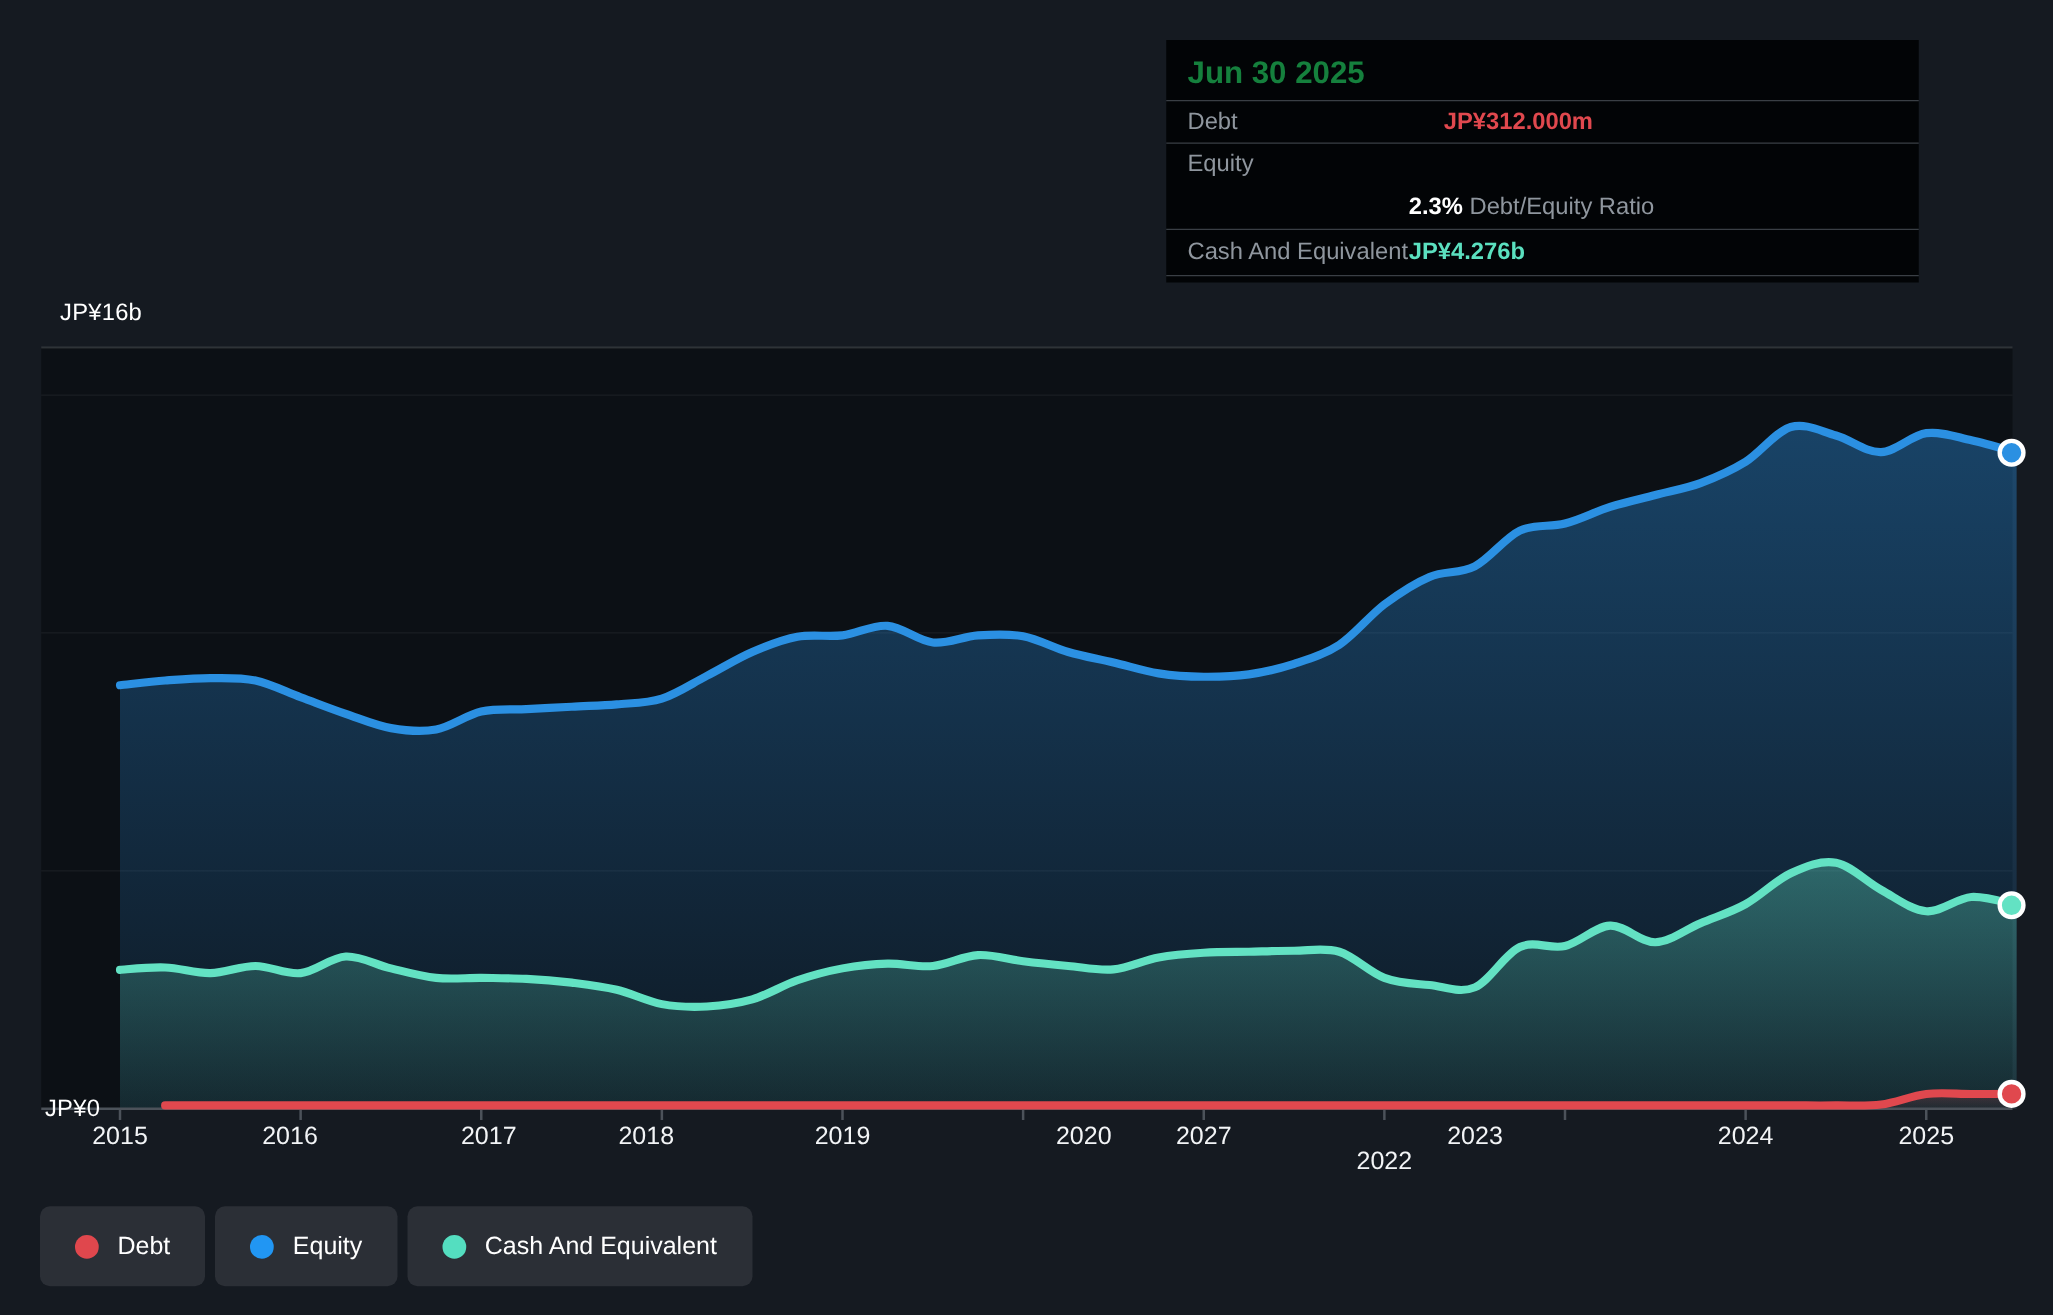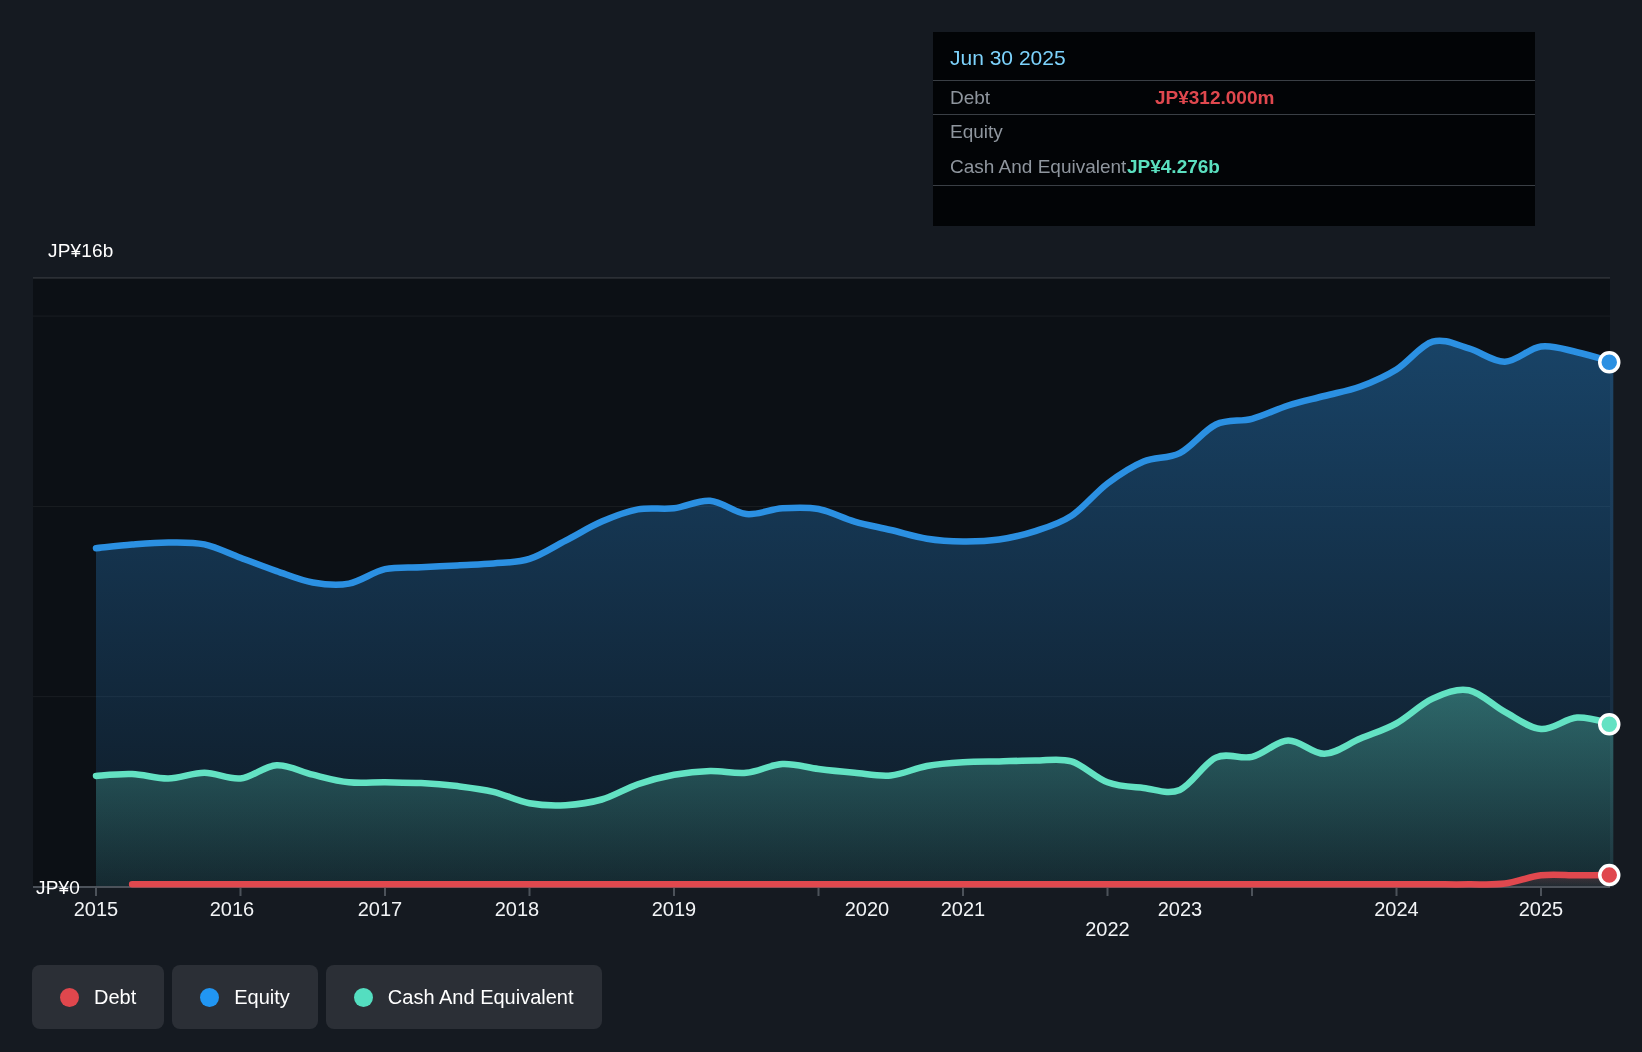--- a/index.html
+++ b/index.html
@@ -24,21 +24,21 @@
     color:#f2f4f6;font-size:20px;font-weight:500;
   }
 
   
   .tooltip{
     position:absolute;left:933px;top:32px;width:602px;height:194px;
     background:#020406;color:#fff;box-sizing:border-box;
   }
   .tt-title{
     height:48px;line-height:52px;padding-left:17px;
-    font-size:21px;font-weight:400;color:#7dd3fc;
+    font-size:25px;font-weight:700;color:#15803d;
     border-bottom:1px solid #3a3f45;
   }
   .tt-row{
     display:grid;grid-template-columns:177px 1fr;
     align-items:center;padding-left:17px;box-sizing:border-box;
     font-size:19px;
   }
   .tt-row .lbl{color:#8f969e;font-weight:400;}
   .tt-row .val{font-weight:700;}
   .tt-row.r-debt{height:34px;border-bottom:1px solid #3a3f45;}
@@ -112,39 +112,46 @@
       <circle cx="1609.25" cy="724.2447500000001" r="9.5" fill="#63e2c3" stroke="#ffffff" stroke-width="3.5"></circle>
       <circle cx="1609.25" cy="875.1245" r="9.5" fill="#e0484e" stroke="#ffffff" stroke-width="3.5"></circle>
     </svg>
 
   <div class="y-label top">JP¥16b</div>
   <div class="y-label zero">JP¥0</div>
 
   <div id="x-labels">
       <span class="x-label" style="left: 96px;">2015</span>
       <span class="x-label" style="left: 232px;">2016</span>
-      <span class="x-label" style="left: 380px; text-align: right;">2017</span>
+      <span class="x-label" style="left: 391px; text-align: right;">2017</span>
       <span class="x-label" style="left: 517px;">2018</span>
       <span class="x-label" style="left: 674px;">2019</span>
       <span class="x-label" style="left: 827px; margin-left: 40px;">2020</span>
-      <span class="x-label" style="left: 963px;">2021</span>
+      <span class="x-label" style="left: 963px;">2027</span>
       <span class="x-label" style="left: 1107.5px; margin-top: 20px;">2022</span>
       <span class="x-label" style="left: 1180px;">2023</span>
       <span class="x-label" style="left: 1396.5px;">2024</span>
       <span class="x-label" style="left: 1541px;">2025</span>
     </div>
 
   <div class="tooltip">
     <div class="tt-title">Jun 30 2025</div>
     <div class="tt-row r-debt">
       <span class="lbl">Debt</span>
       <span class="val val-debt">JP¥312.000m</span>
     </div>
     <div class="tt-row r-equity">
       <span class="lbl">Equity</span>
+    </div>
+    <div class="tt-row r-ratio">
+      <span class="lbl"></span>
+      <span>
+        <span class="ratio-num">2.3%</span>
+        <span class="ratio-txt"> Debt/Equity Ratio</span>
+      </span>
     </div>
     <div class="tt-row r-cash">
       <span class="lbl">Cash And Equivalent</span>
       <span class="val val-cash">JP¥4.276b</span>
     </div>
   </div>
 
   <div class="legend">
     <div class="legend-chip">
       <span class="legend-dot" style="background: rgb(224, 71, 77);"></span>

